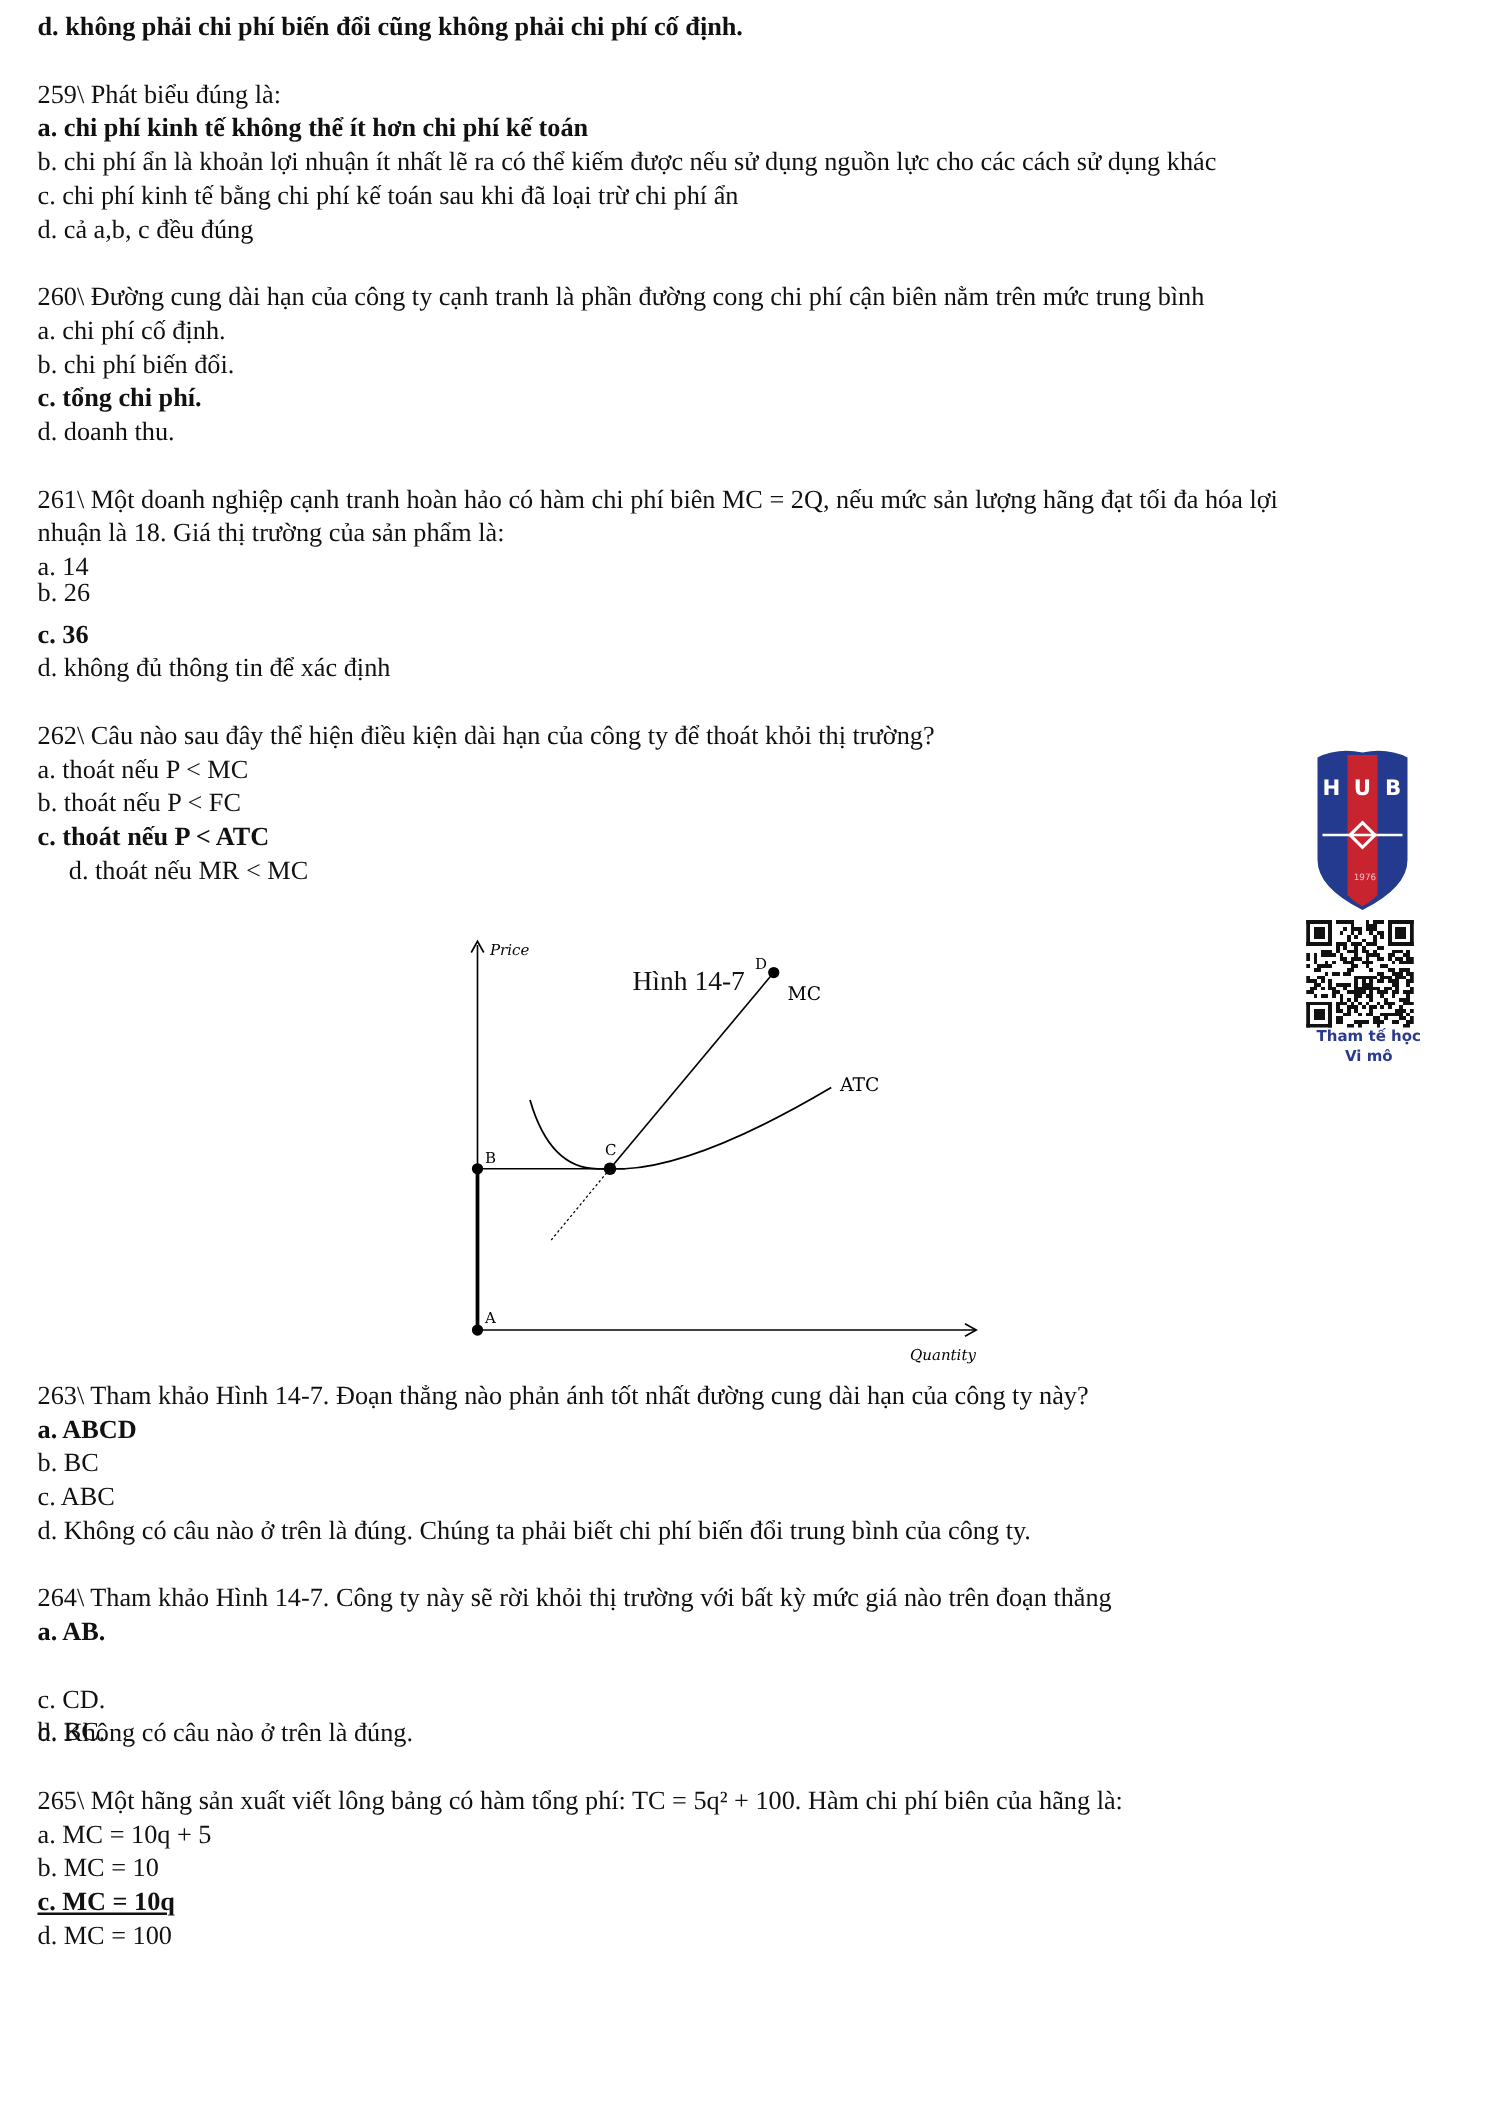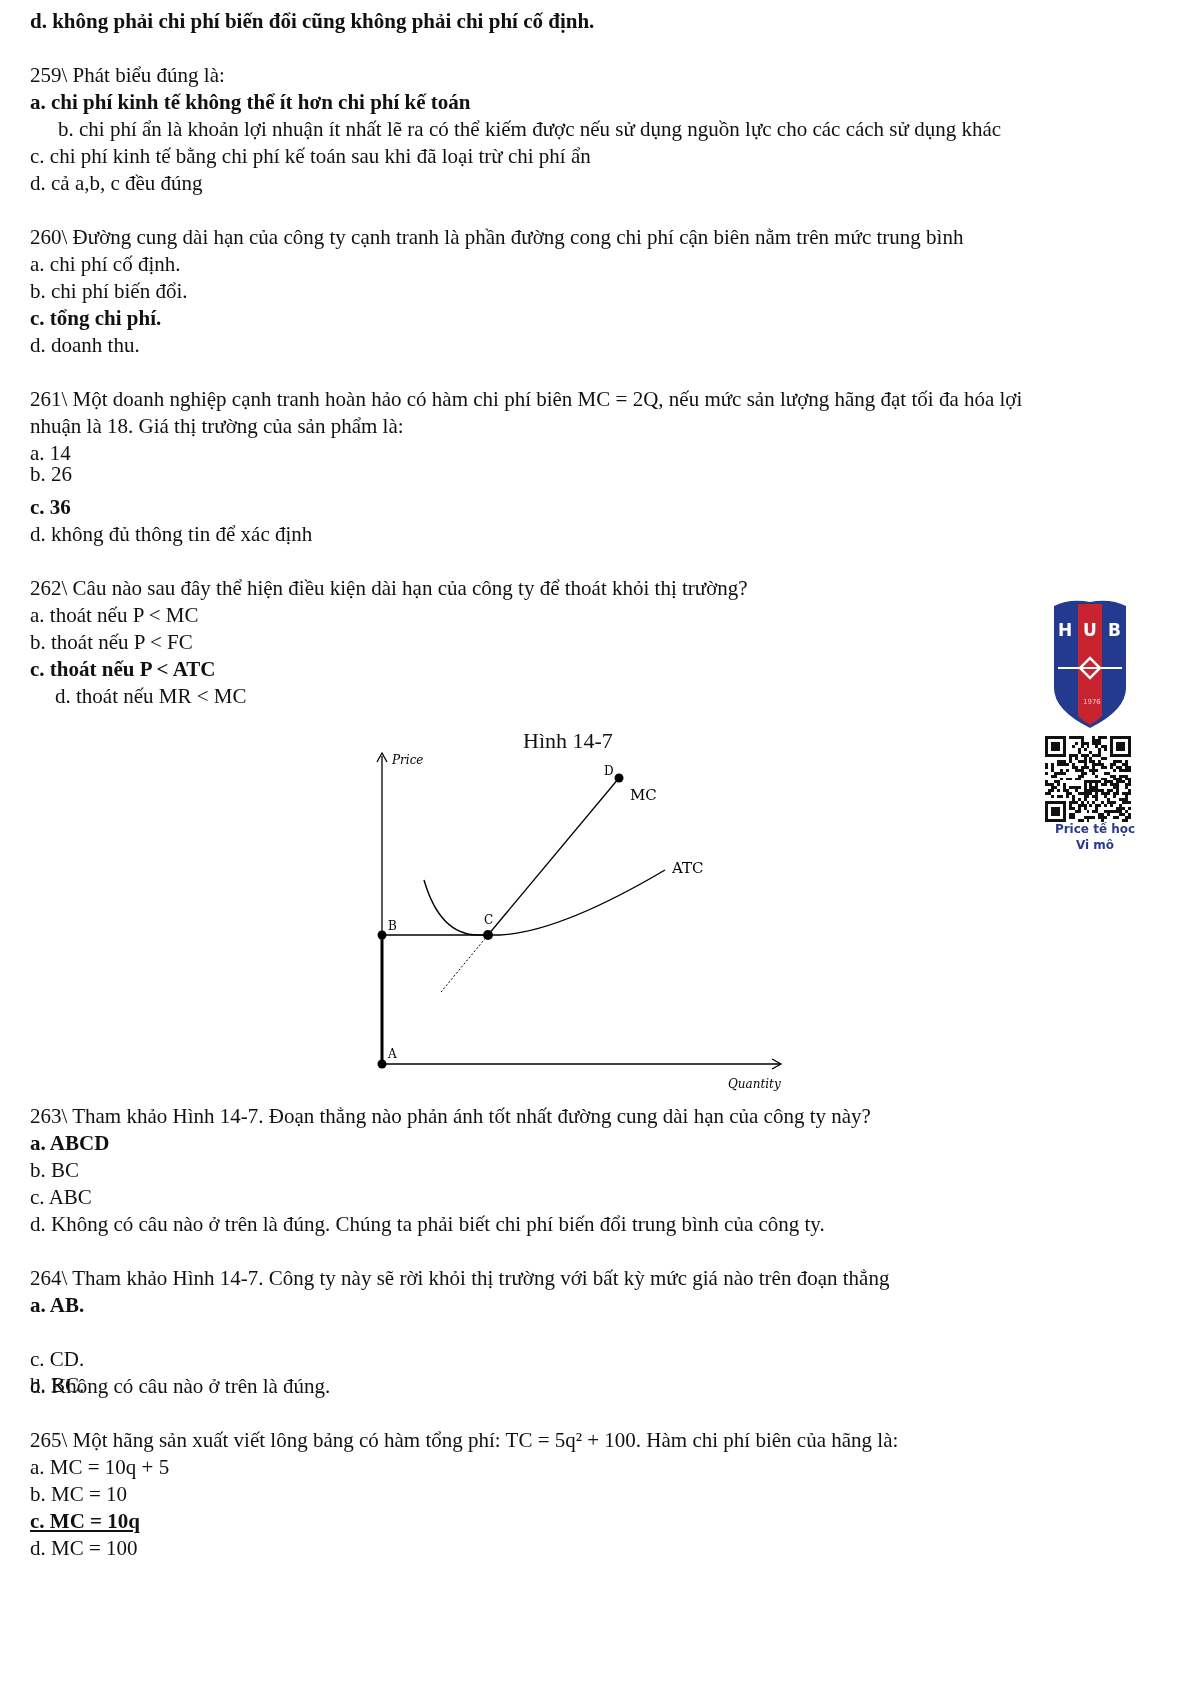--- a/index.html
+++ b/index.html
@@ -1,34 +1,34 @@
 <!DOCTYPE html>
 <html><head>
 <meta charset="utf-8">
 <style>
   html,body{margin:0;padding:0;background:#fff;}
   body{width:1190px;height:1684px;position:relative;overflow:hidden;
        font-family:"Liberation Serif","DejaVu Serif",serif;color:#111;}
   .line{position:absolute;left:30px;font-size:21px;line-height:27px;white-space:nowrap;}
   .b{font-weight:bold;}
   #diagram{position:absolute;left:340px;left:0;top:0;}
-  .fig-title{position:absolute;left:506px;top:728px;font-size:22px;margin-left:17px;}
+  .fig-title{position:absolute;left:506px;top:772px;font-size:22px;}
   .logo{position:absolute;left:1050px;top:598px;}
   .qr{position:absolute;left:1045px;top:736px;}
   .caption{position:absolute;left:1035px;width:120px;text-align:center;
            font-family:"DejaVu Sans",sans-serif;font-size:12px;font-weight:bold;color:#2a3a8c;}
 </style>
 </head>
 <body>
 
 <div id="text-lines">
     <div class="line b" style="top: 8px;">d. không phải chi phí biến đổi cũng không phải chi phí cố định.</div>
     <div class="line" style="top: 62px;">259\ Phát biểu đúng là:</div>
     <div class="line b" style="top: 89px;">a. chi phí kinh tế không thể ít hơn chi phí kế toán</div>
-    <div class="line" style="top: 116px; margin-left: 28px;">b. chi phí ẩn là khoản lợi nhuận ít nhất lẽ ra có thể kiếm được nếu sử dụng nguồn lực cho các cách sử dụng khác</div>
+    <div class="line" style="top: 116px;">b. chi phí ẩn là khoản lợi nhuận ít nhất lẽ ra có thể kiếm được nếu sử dụng nguồn lực cho các cách sử dụng khác</div>
     <div class="line" style="top: 143px;">c. chi phí kinh tế bằng chi phí kế toán sau khi đã loại trừ chi phí ẩn</div>
     <div class="line" style="top: 170px;">d. cả a,b, c đều đúng</div>
     <div class="line" style="top: 224px;">260\ Đường cung dài hạn của công ty cạnh tranh là phần đường cong chi phí cận biên nằm trên mức trung bình</div>
     <div class="line" style="top: 251px;">a. chi phí cố định.</div>
     <div class="line" style="top: 278px;">b. chi phí biến đổi.</div>
     <div class="line b" style="top: 305px;">c. tổng chi phí.</div>
     <div class="line" style="top: 332px;">d. doanh thu.</div>
     <div class="line" style="top: 386px;">261\ Một doanh nghiệp cạnh tranh hoàn hảo có hàm chi phí biên MC = 2Q, nếu mức sản lượng hãng đạt tối đa hóa lợi</div>
     <div class="line" style="top: 413px;">nhuận là 18. Giá thị trường của sản phẩm là:</div>
     <div class="line" style="top: 440px;">a. 14</div>
@@ -424,14 +424,14 @@
       <rect x="28" y="27" width="1" height="1"></rect>
       <rect x="11" y="28" width="1" height="1"></rect>
       <rect x="12" y="28" width="1" height="1"></rect>
       <rect x="14" y="28" width="1" height="1"></rect>
       <rect x="19" y="28" width="1" height="1"></rect>
       <rect x="26" y="28" width="1" height="1"></rect>
       <rect x="27" y="28" width="1" height="1"></rect>
     </g>
 </svg>
 
-<div class="caption" style="top:822px;">Price tế học</div>
+<div class="caption" style="top:822px;">Tham tế học</div>
 <div class="caption" style="top:838px;">Vi mô</div>
 
 </body></html>

